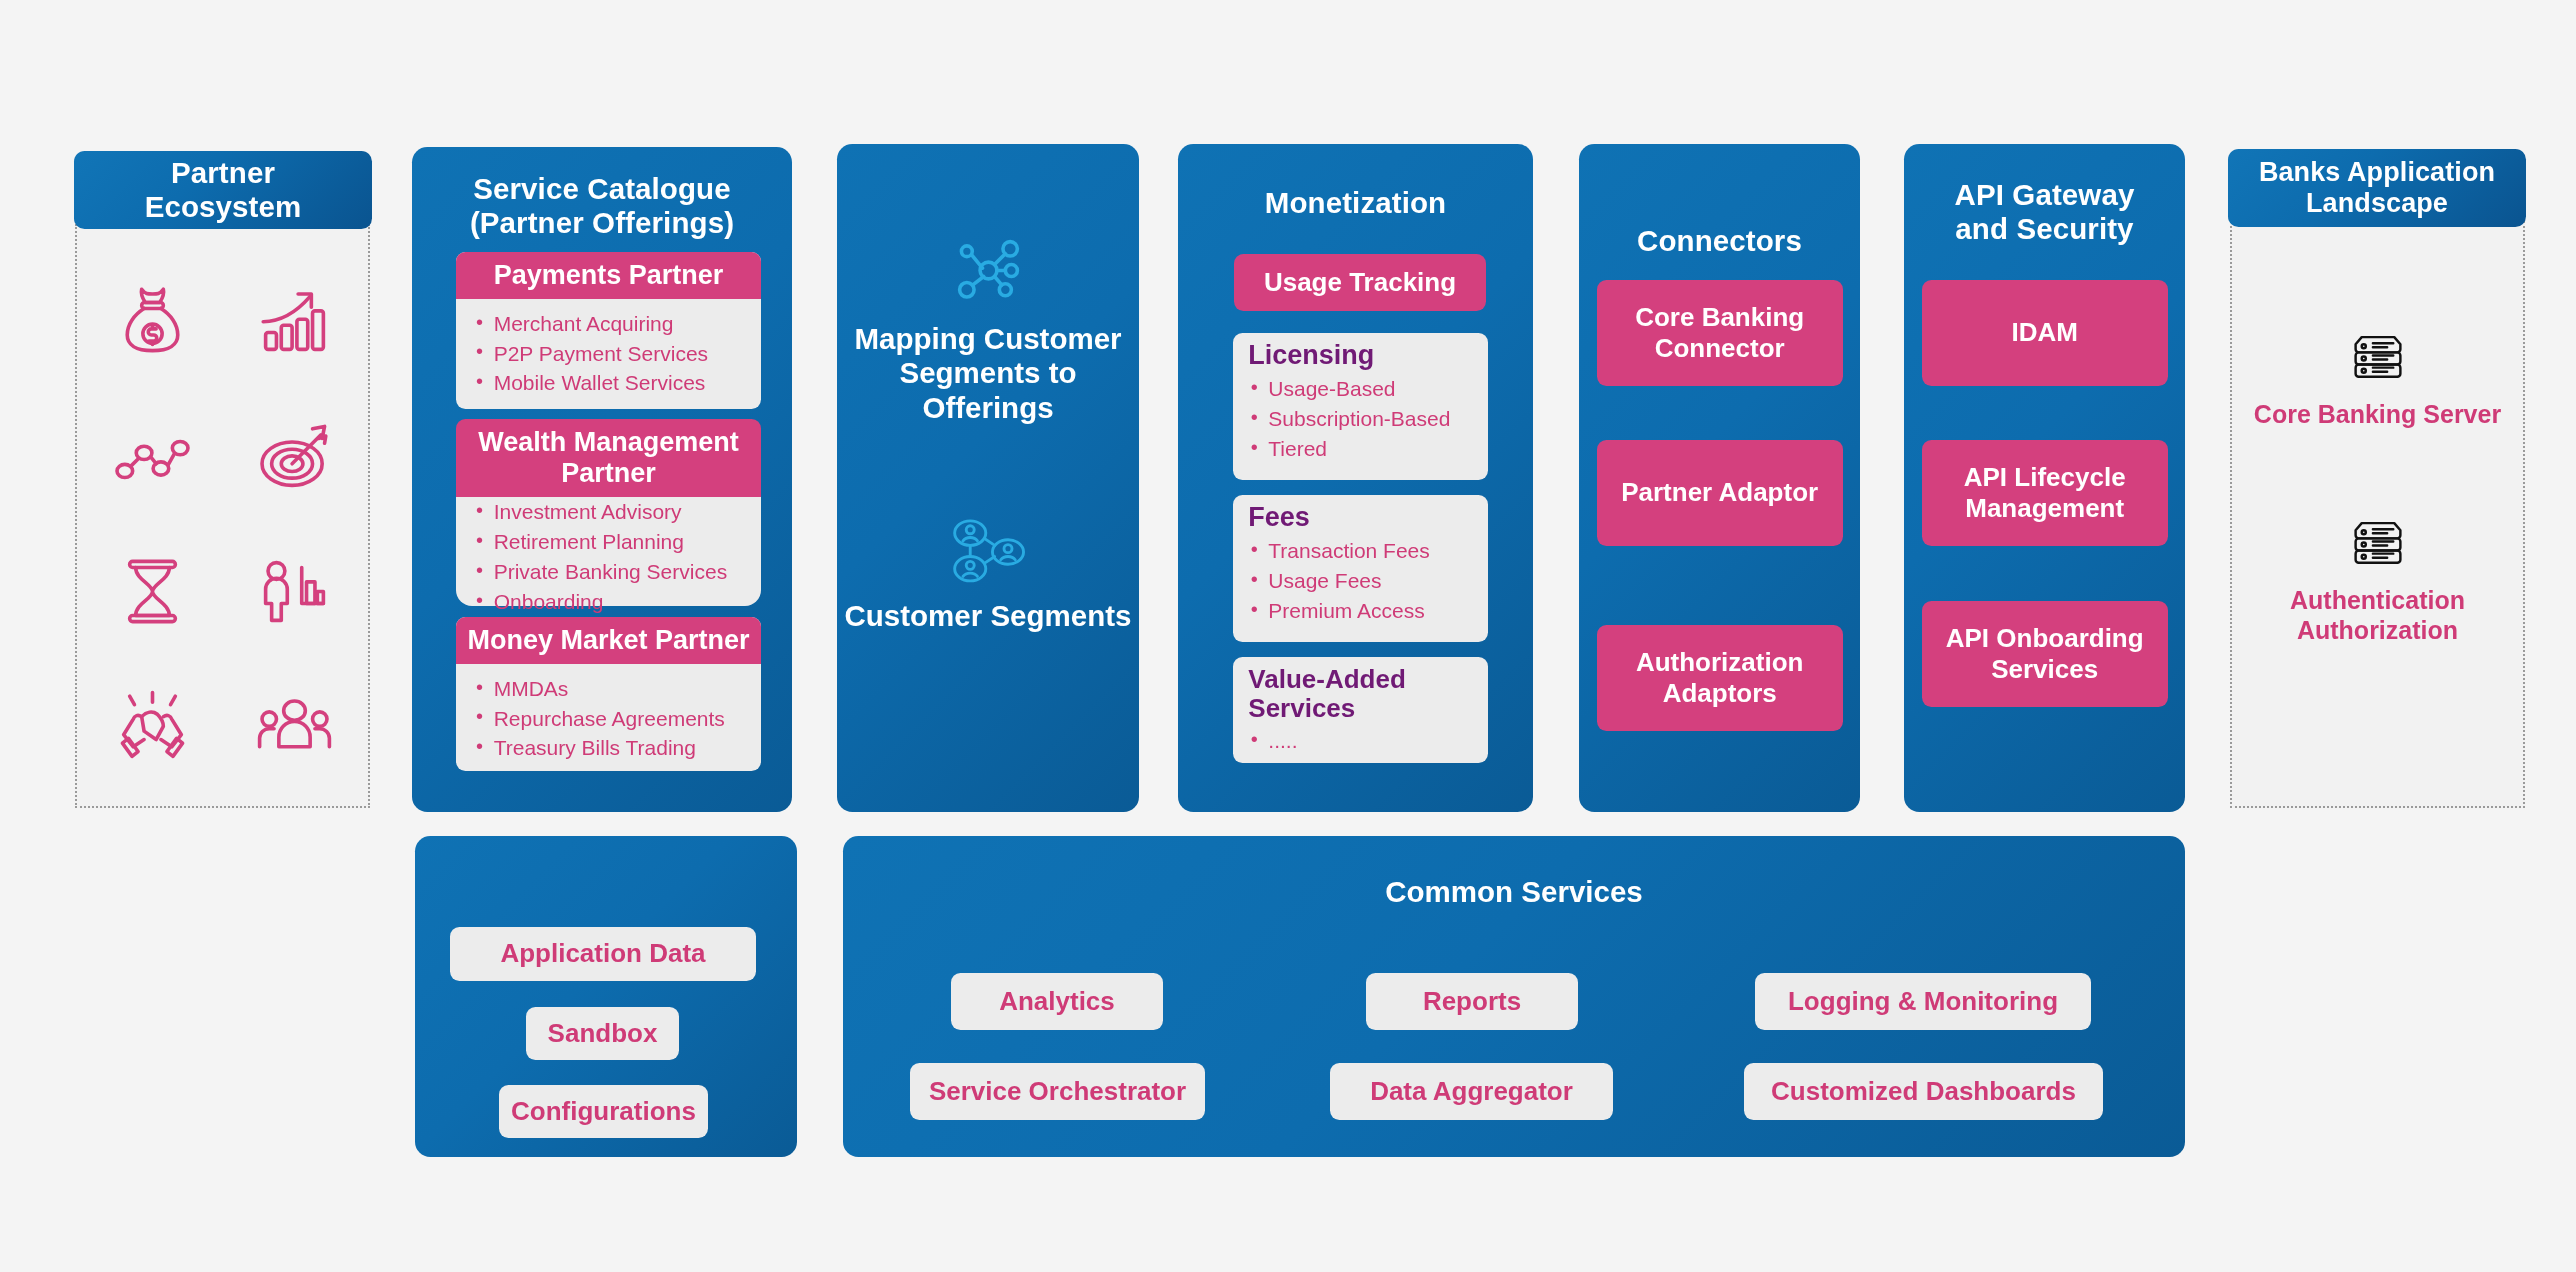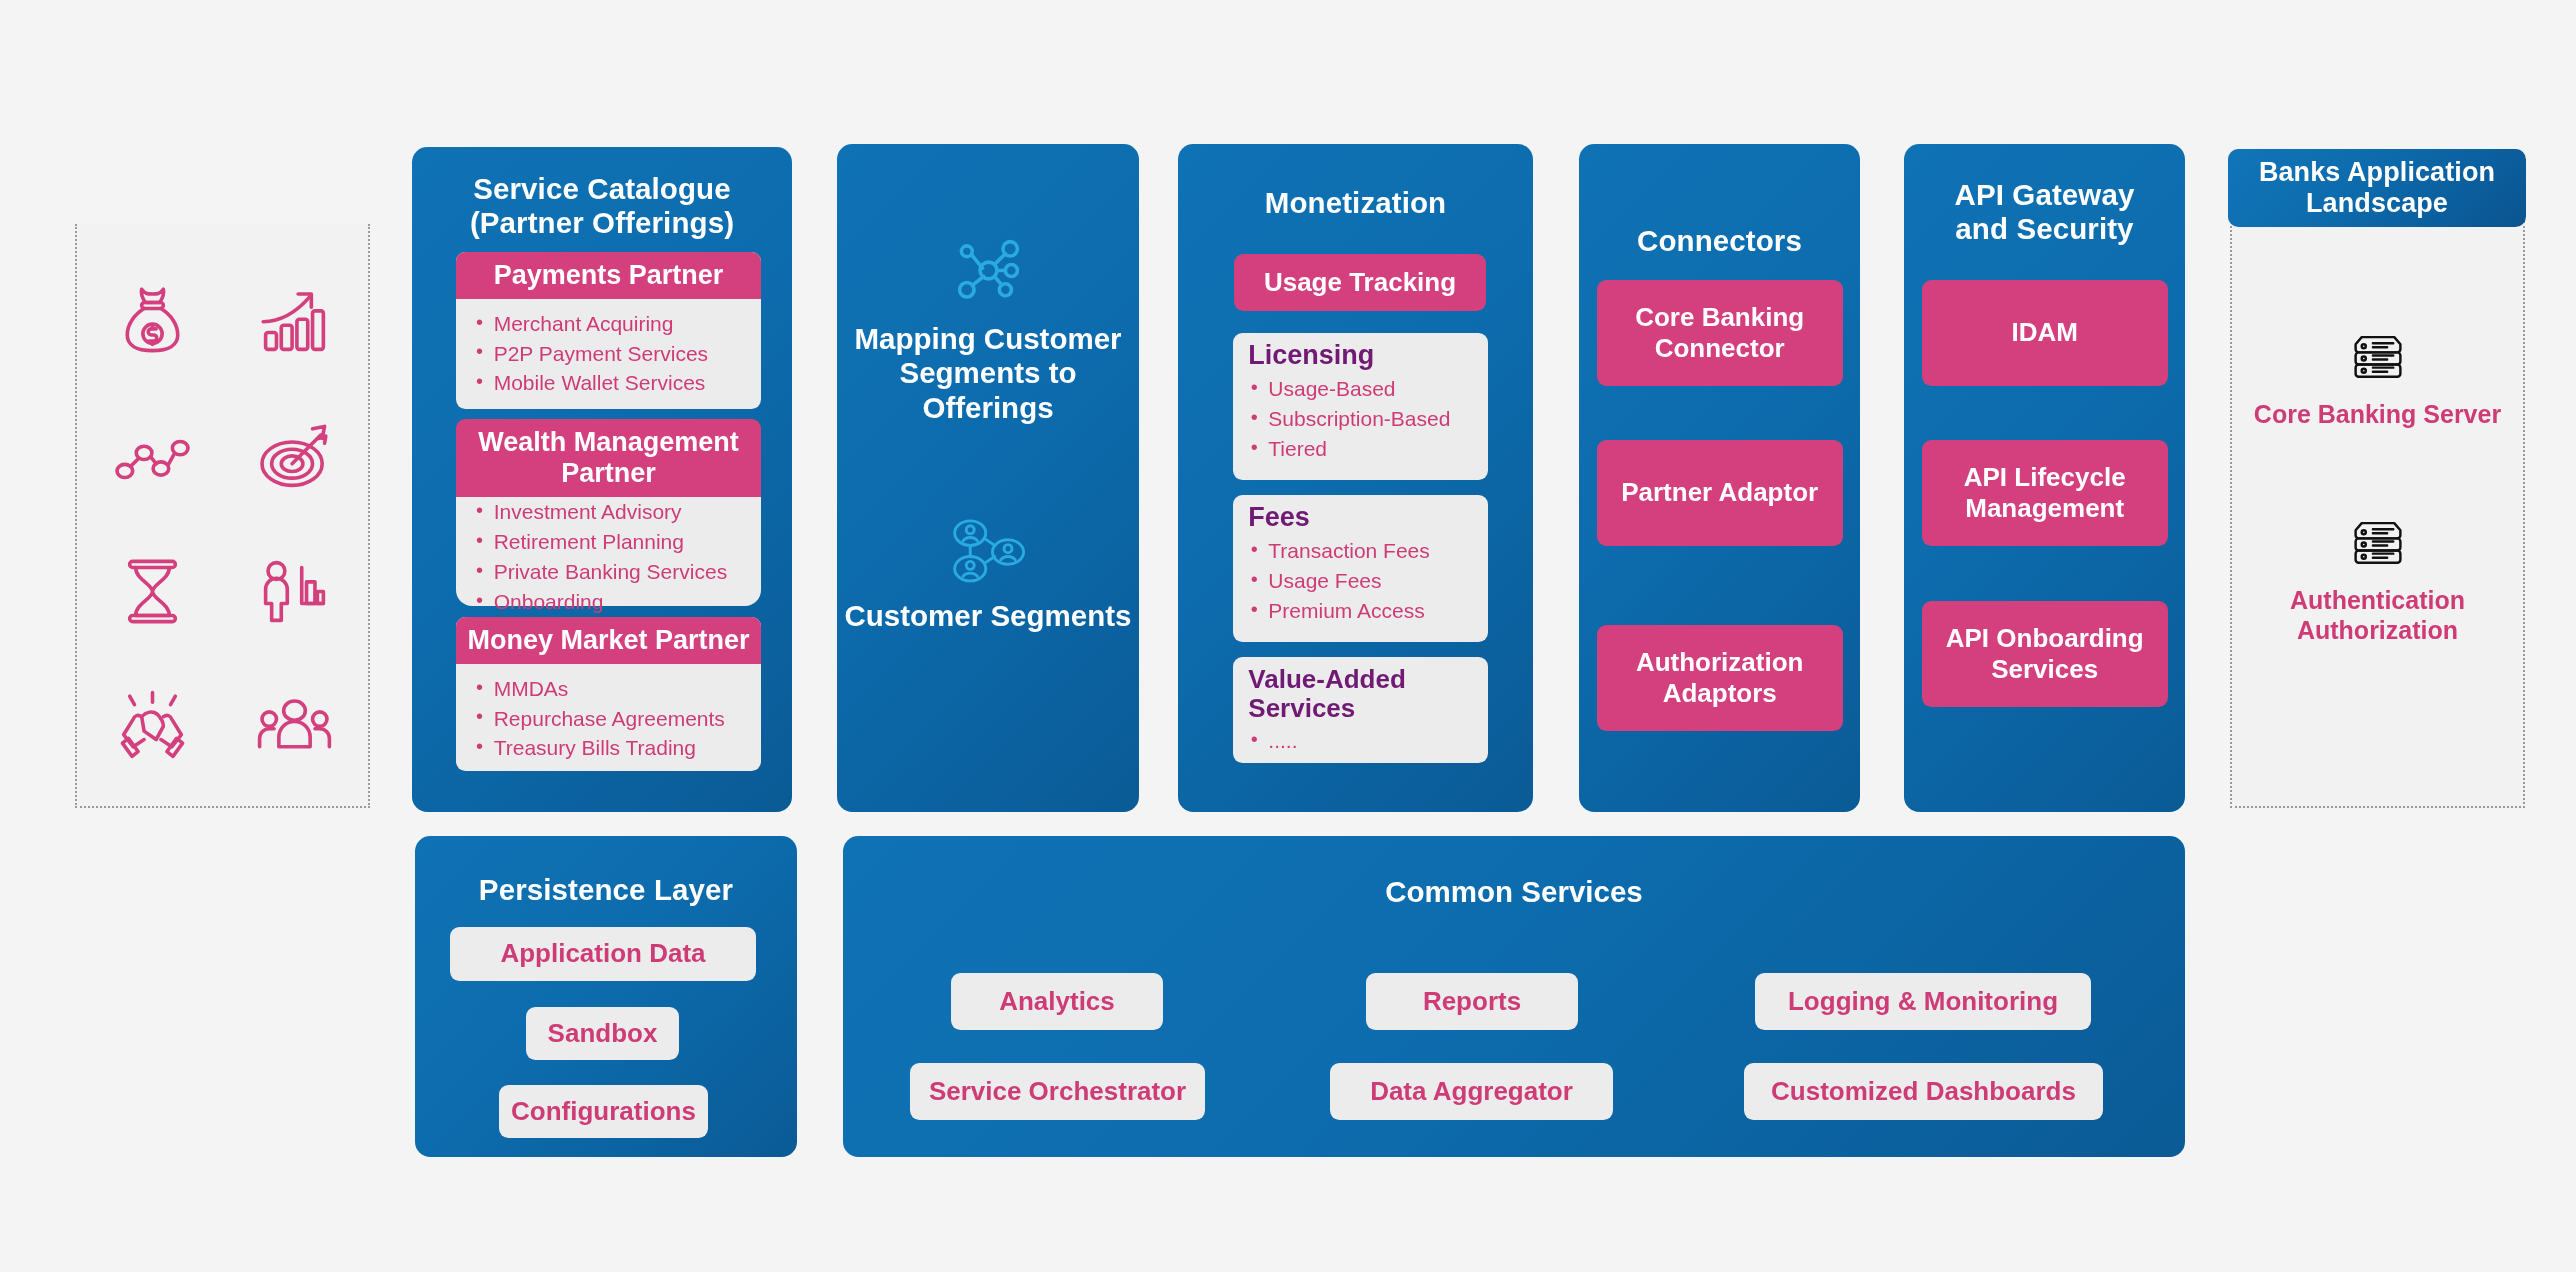--- a/index.html
+++ b/index.html
@@ -119,20 +119,26 @@
     position:absolute;width:100%;text-align:center;
     color:#fff;font-weight:bold;font-size:29.5px;
   }
 </style>
 </head>
 <body>
 
 <div class="stage">
 
   <div class="dotted" style="left:75px;top:224px;width:295px;height:584px;"></div>
+  <div class="cap" style="left:74px;top:151px;width:298px;height:78px;">
+    <div class="panel-title">
+      <span>Partner</span><br>
+      <span>Ecosystem</span>
+    </div>
+  </div>
 
   <div class="icongrid" style="left:82px;top:253px;width:283px;height:542px;">
 
     <span>
       <svg width="77" height="77" viewBox="0 0 64 64" fill="none" stroke="#d4407e" stroke-width="3" stroke-linecap="round" stroke-linejoin="round">
         <path d="M23 6c3 4 5 4 9 4s6 0 9-4c1 4-1 8-3 11H26c-2-3-4-7-3-11z"></path>
         <rect x="23" y="17" width="18" height="5" rx="2.5"></rect>
         <path d="M25 22c-8 5-14 13-14 22 0 8 7 13 21 13s21-5 21-13c0-9-6-17-14-22"></path>
         <circle cx="32" cy="43" r="8"></circle>
         <path d="M35 39h-4a2.5 2.5 0 000 5h2a2.5 2.5 0 010 5h-4M32 36v3M32 49v3"></path>
@@ -377,21 +383,20 @@
             <circle cx="18" cy="28" r="2"></circle>
             <circle cx="18" cy="40" r="2"></circle>
           <path d="M27 13h20M27 17h14M27 25h20M27 29h14M27 37h20M27 41h14"></path>
         </svg>
       </span>
       <div class="lbl">Authentication Authorization</div>
     </div>
   </div>
 
   <div class="panel" style="left:415px;top:836px;width:382px;height:321px;">
-    <div class="panel-title" style="font-size:29.5px;padding-top:37px;">Persistence Layer</div>
 
     <div class="pill" style="position:absolute;left:35px;top:91px;width:306px;height:54px;">Application Data</div>
     <div class="pill" style="position:absolute;left:111px;top:171px;width:153px;height:53px;">Sandbox</div>
     <div class="pill" style="position:absolute;left:84px;top:249px;width:209px;height:53px;">Configurations</div>
   </div>
 
   <div class="panel" style="left:843px;top:836px;width:1342px;height:321px;">
     <div class="cs-title" style="top:39px;">Common Services</div>
 
     <div class="pill" style="position:absolute;left:108px;top:137px;width:212px;height:57px;">Analytics</div>

